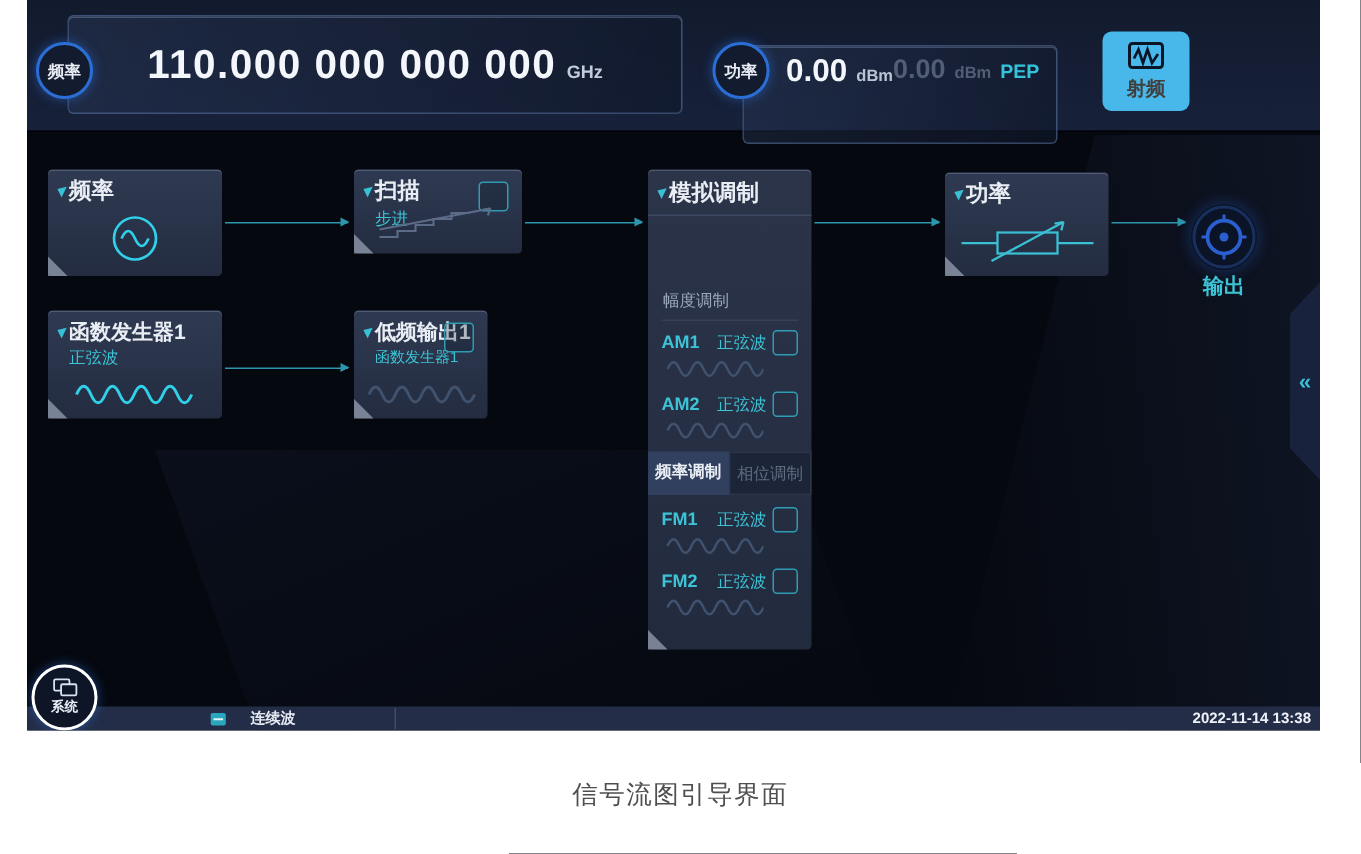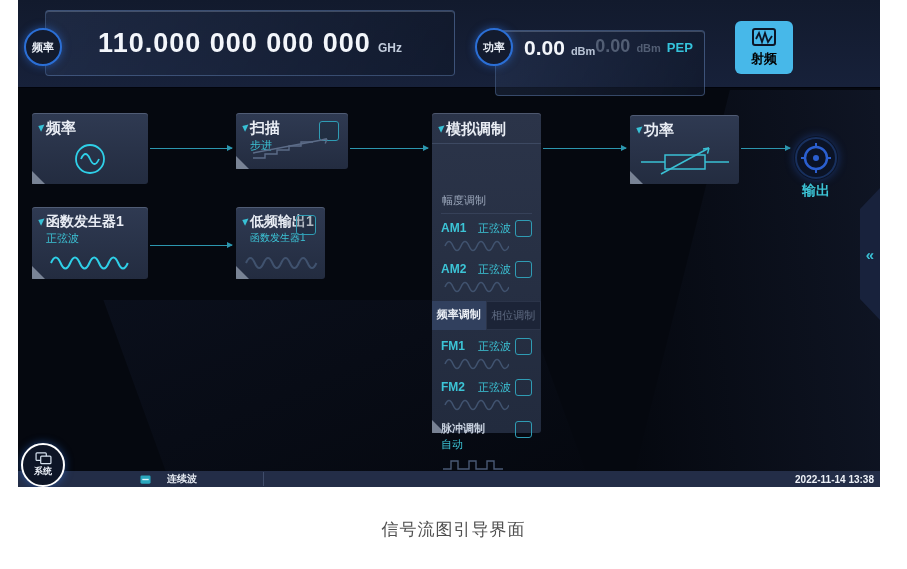--- a/index.html
+++ b/index.html
@@ -35,21 +35,21 @@
   .pw-main { color:#f3f6fb; font-size:21px; font-weight:bold; }
   .pw-unit { color:#b9c4d6; font-size:11px; font-weight:bold; }
   .pw-sep { height:1px; background:rgba(120,145,190,0.22); margin:1px 0; }
   .pw-pep-val { color:#525e74; font-size:18px; font-weight:bold; }
   .pw-pep-unit { color:#525e74; font-size:11px; font-weight:bold; }
   .pep-label { margin-left:auto; color:#35c3dc; font-size:13px; font-weight:bold; }
   .power-badge { left:457px; top:28px; }
   .sq-btn { position:absolute; border-radius:6px; display:flex; flex-direction:column;
             align-items:center; justify-content:center; gap:4px; cursor:pointer; }
   .rf-btn { left:717px; top:21px; width:58px; height:53px; background:#47b8e9;
-            color:#000000; font-size:13px; font-weight:bold; }
+            color:#404040; font-size:13px; font-weight:bold; }
   .mod-btn { left:806px; top:22px; width:52px; height:50px; background:#141c30;
             border:1px solid #39455e; color:#ccd6e4; font-size:13px; font-weight:bold; }
 
   
   .block { position:absolute; background:linear-gradient(180deg,#2f3a52 0%,#232c40 100%);
            border-radius:3px; box-shadow:inset 0 1px 0 rgba(200,215,240,0.22); }
   .block::after { content:''; position:absolute; left:0; bottom:0; width:0; height:0;
            border-bottom:13px solid rgba(150,160,178,0.75); border-right:13px solid transparent; }
   .blk-title { display:flex; align-items:flex-start; gap:3px; padding:7px 8px 0 6px;
            color:#e9edf4; font-weight:bold; font-size:15px; line-height:1.05; }
@@ -293,34 +293,20 @@
           <span class="mod-wave">正弦波</span>
           <span class="cb-sm"></span>
         </div>
         <div class="mod-squig">
           <svg width="66" height="12" viewBox="0 0 66 12">
               <path d="M2 6 q4 -9 8 0 t8 0 t8 0 t8 0 t8 0 t8 0 t8 0 t8 0" fill="none" stroke="#40526e" stroke-width="1.6"></path>
             </svg>
         </div>
       </div>
 
-      <div class="pulse-row">
-        <div class="pulse-head">
-          <div class="pulse-labels">
-            <span class="pulse-name">脉冲调制</span>
-            <span class="pulse-mode">自动</span>
-          </div>
-          <span class="cb-sm pulse-cb"></span>
-        </div>
-        <div class="pulse-wave">
-          <svg width="72" height="14" viewBox="0 0 72 14">
-              <path d="M2 11 h8 v-8 h7 v8 h11 v-8 h7 v8 h11 v-8 h7 v8 h9" fill="none" stroke="#4a5a75" stroke-width="1.4"></path>
-            </svg>
-        </div>
-      </div>
     </div>
   </div>
 
   <div class="block powerblk">
     <div class="blk-title">
         <span class="wedge"></span>
       <span>功率</span>
       </div>
     <div class="blk-icon">
       <svg width="92" height="32" viewBox="0 0 92 32">

